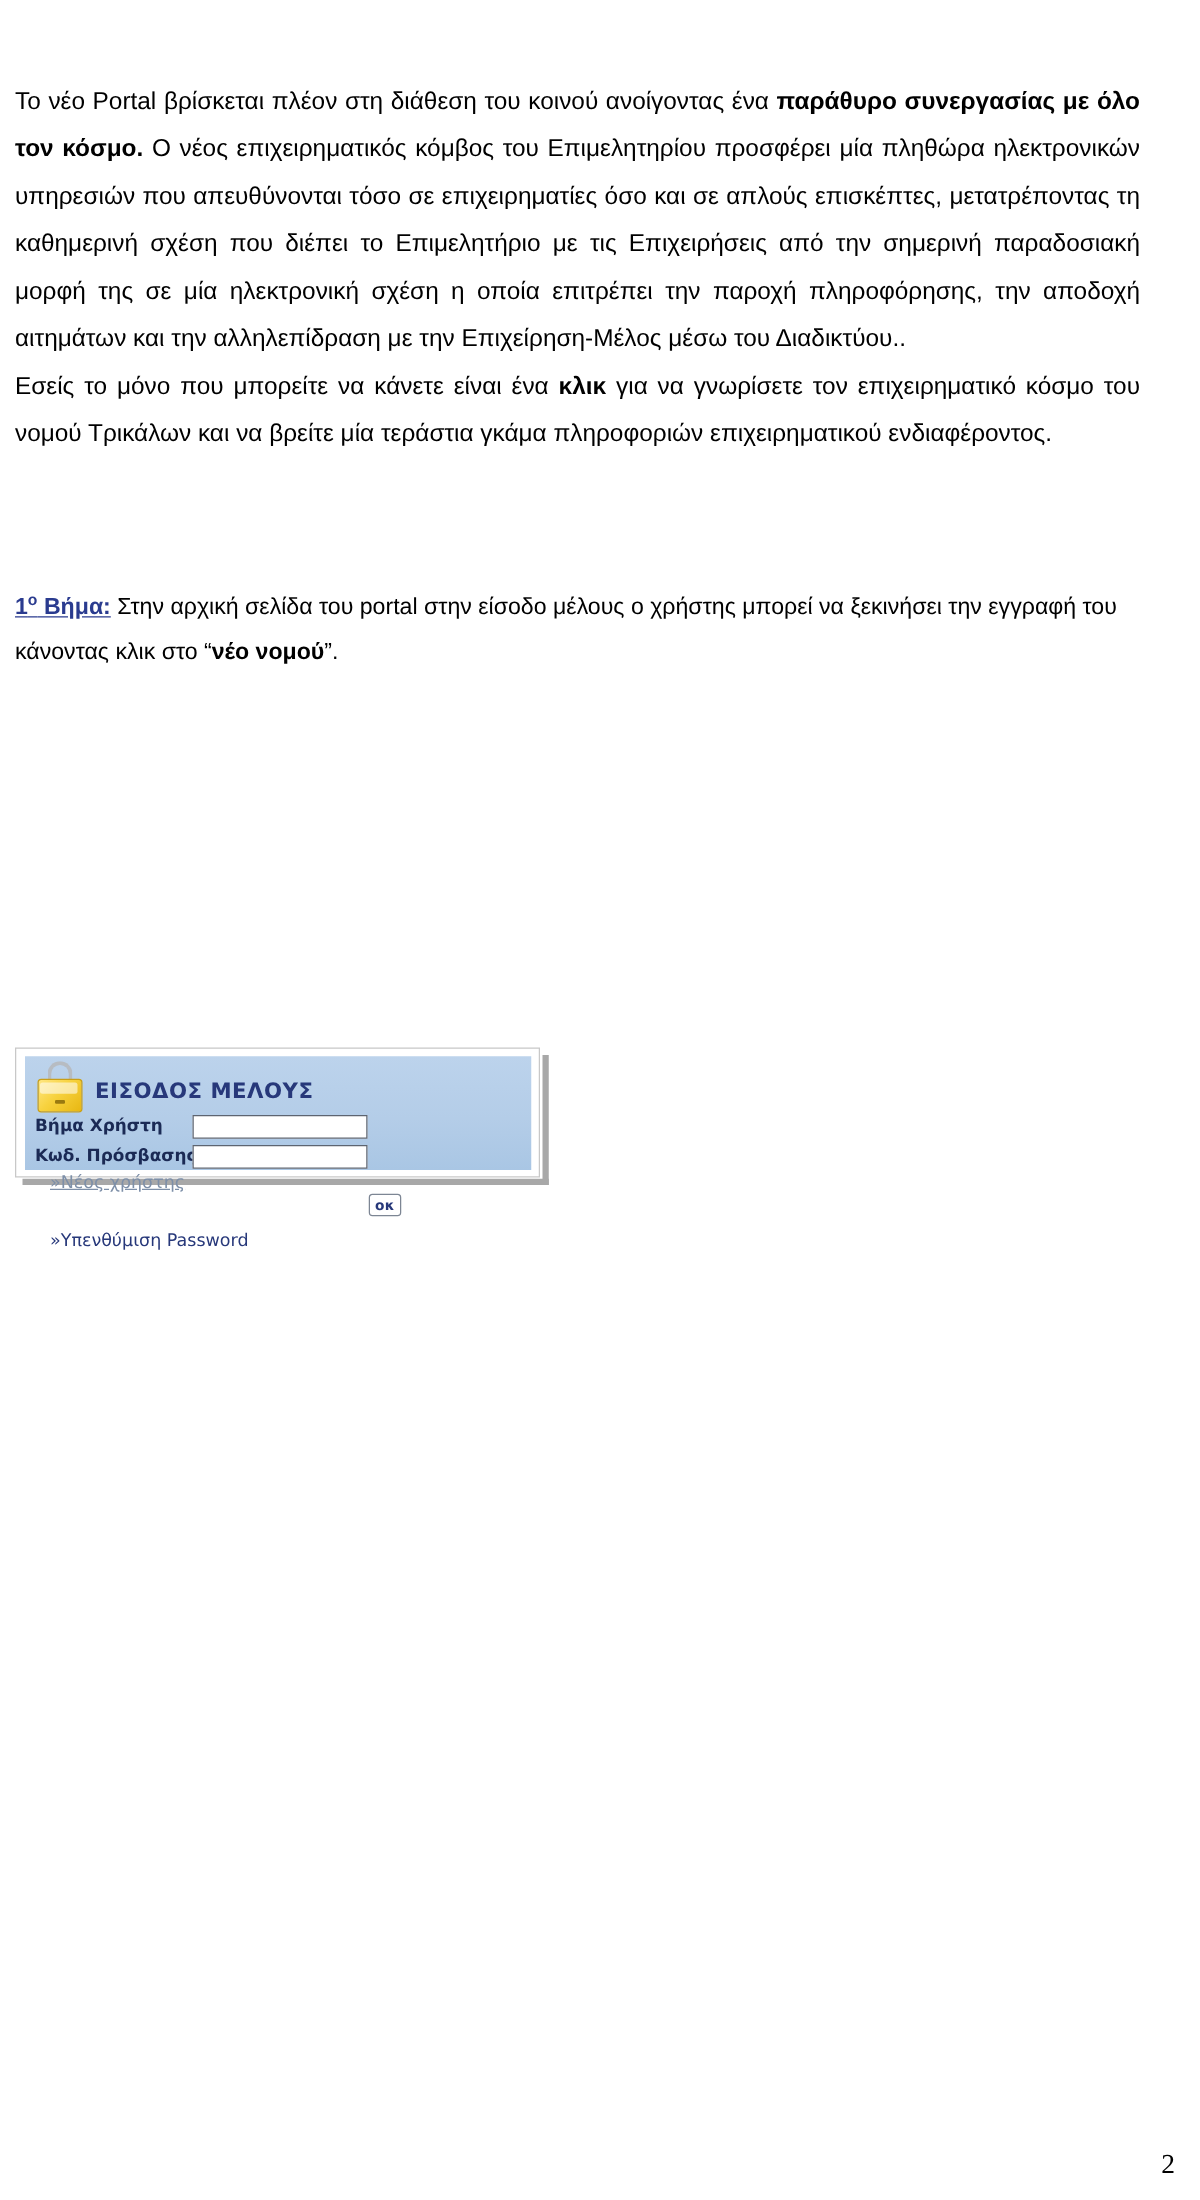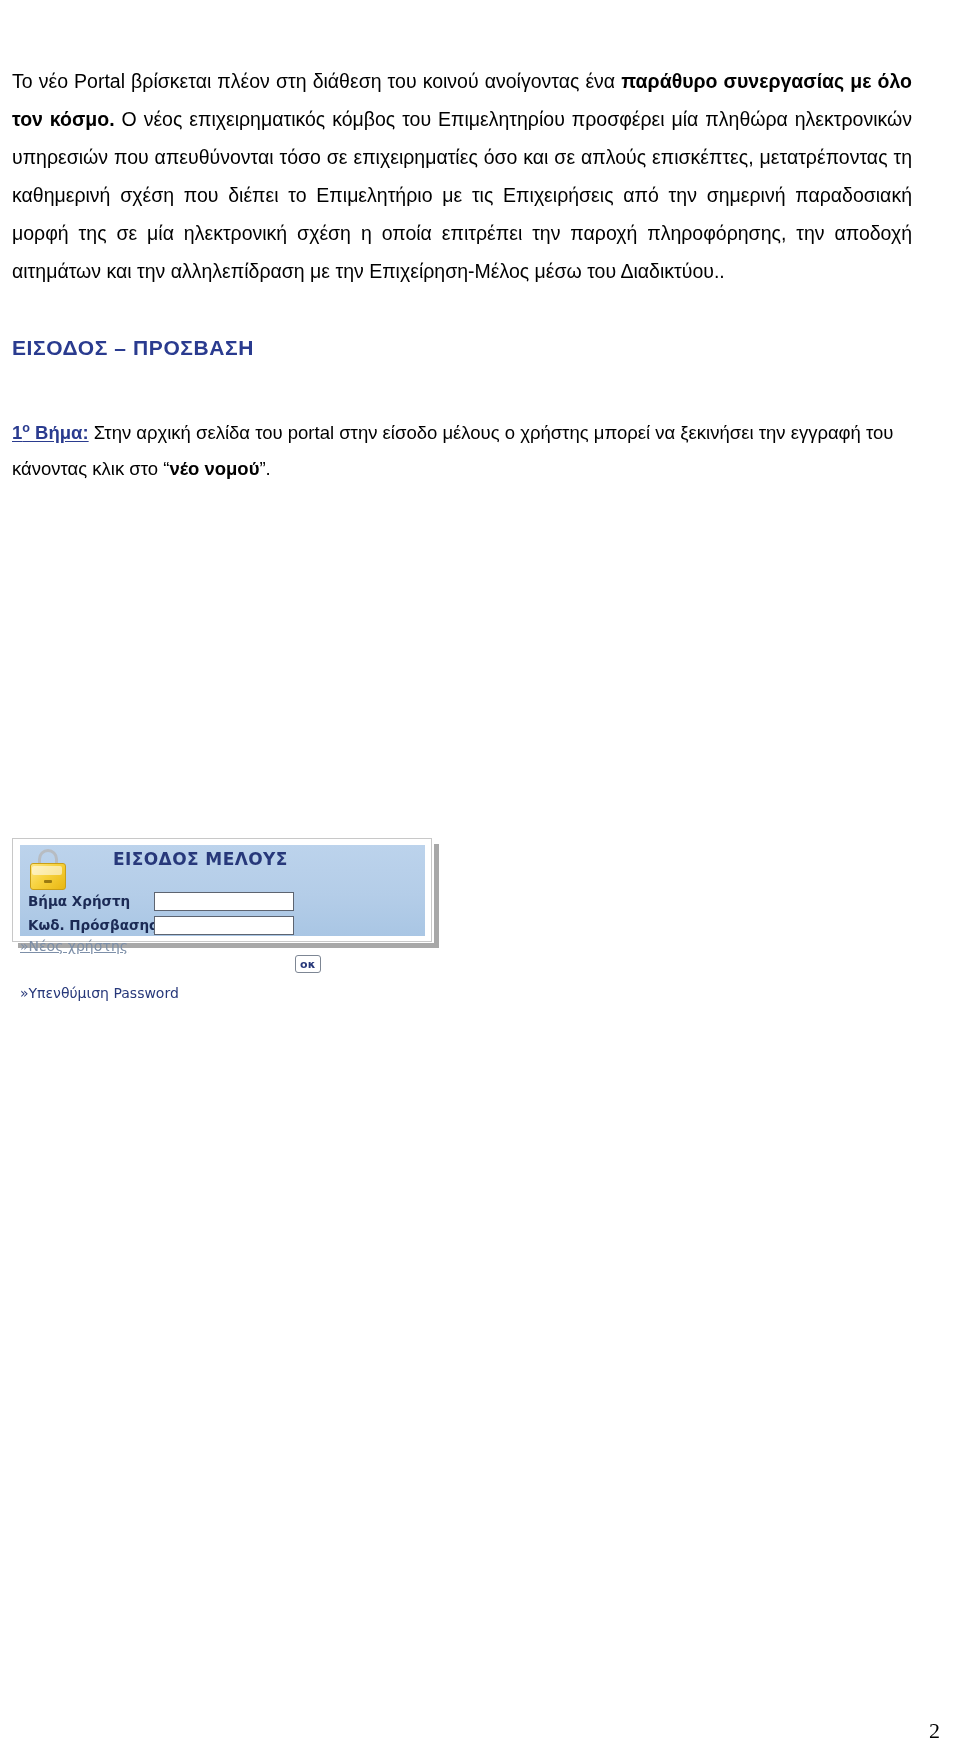--- a/index.html
+++ b/index.html
@@ -178,27 +178,26 @@
   .lock-icon .keyhole {
     position: absolute;
     left: 16px; top: 31px;
     width: 8px; height: 3px;
     background: #9a7a10;
     border-radius: 1px;
   }
 
   .login-title {
     position: absolute;
-    left: 56px; top: 4px;
+    left: 56px; top: 18px;
     font-family: "DejaVu Sans", sans-serif;
     font-size: 17px;
     font-weight: 700;
     color: #27387a;
     letter-spacing: 0.4px;
-    margin-left: 37px;
   }
 
   .field-row {
     position: absolute;
     left: 8px;
     height: 20px;
   }
   .field-row.user { top: 47px; }
   .field-row.pass { top: 71px; }
 
@@ -254,21 +253,21 @@
   }
   .login-link.remind {
     color: #27387a;
     text-decoration: none;
     margin-top: 28px;
   }
 
   
   .panel-links {
     position: absolute;
-    left: 0;
+    left: 20px;
     top: 92px;
   }
 
   
   .page-number {
     position: absolute;
     right: 20px;
     bottom: 16px;
     font-family: "Liberation Serif", serif;
     font-size: 22px;
@@ -280,24 +279,26 @@
 
 <div class="page">
 
 
   <div class="content">
 
     <p class="para para-intro">
       <span>Το νέο Portal βρίσκεται πλέον στη διάθεση του κοινού ανοίγοντας ένα </span><b>παράθυρο συνεργασίας με όλο τον κόσμο.</b><span> Ο νέος επιχειρηματικός κόμβος του Επιμελητηρίου προσφέρει μία πληθώρα ηλεκτρονικών υπηρεσιών που απευθύνονται τόσο σε επιχειρηματίες όσο και σε απλούς επισκέπτες, μετατρέποντας τη καθημερινή σχέση που διέπει το Επιμελητήριο με τις Επιχειρήσεις από την σημερινή παραδοσιακή μορφή της σε μία ηλεκτρονική σχέση η οποία επιτρέπει την παροχή πληροφόρησης, την αποδοχή αιτημάτων και την αλληλεπίδραση με την Επιχείρηση-Μέλος μέσω του Διαδικτύου..</span>
     </p>
 
+    <p class="para">
+      <span>Εσείς το μόνο που μπορείτε να κάνετε είναι ένα </span><b>κλικ</b><span> για να γνωρίσετε τον επιχειρηματικό κόσμο του νομού Τρικάλων και να βρείτε μία τεράστια γκάμα πληροφοριών επιχειρηματικού ενδιαφέροντος.</span>
+    </p>
 
     <div class="spacer-lg"></div>
 
-    <h2 class="section-heading">ΕΙΣΟΔΟΣ – ΠΡΟΣΒΑΣΗ</h2>
 
     <div class="spacer-md"></div>
 
 
     <div class="spacer-sm"></div>
 
     <p class="step-para">
       <span class="step-label"><span>1</span><sup>ο</sup><span> Βήμα:</span></span><span> Στην αρχική  σελίδα του portal στην είσοδο μέλους ο χρήστης μπορεί να ξεκινήσει την εγγραφή του κάνοντας κλικ στο </span><span>“</span><b>νέο νομού</b><span>”</span><span>.</span>
     </p>
 

